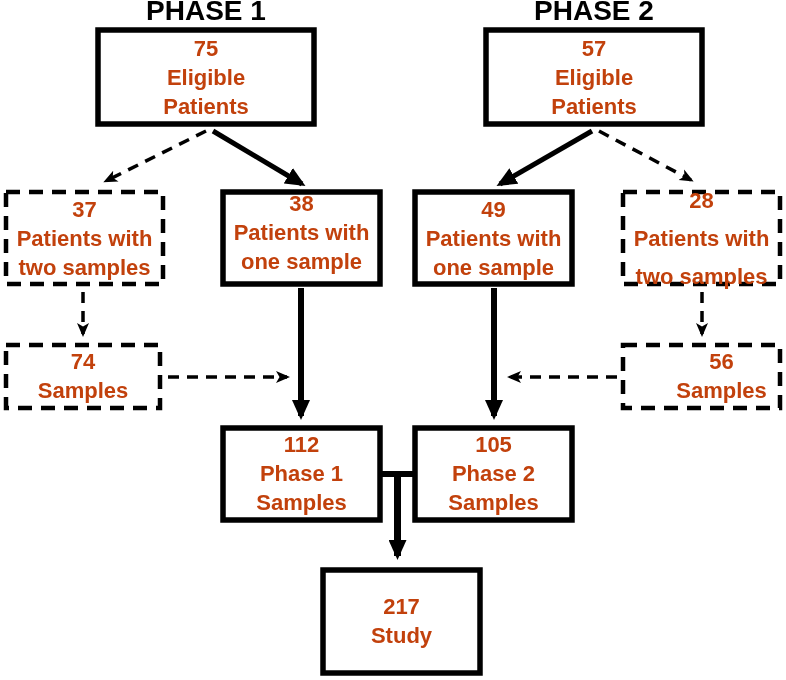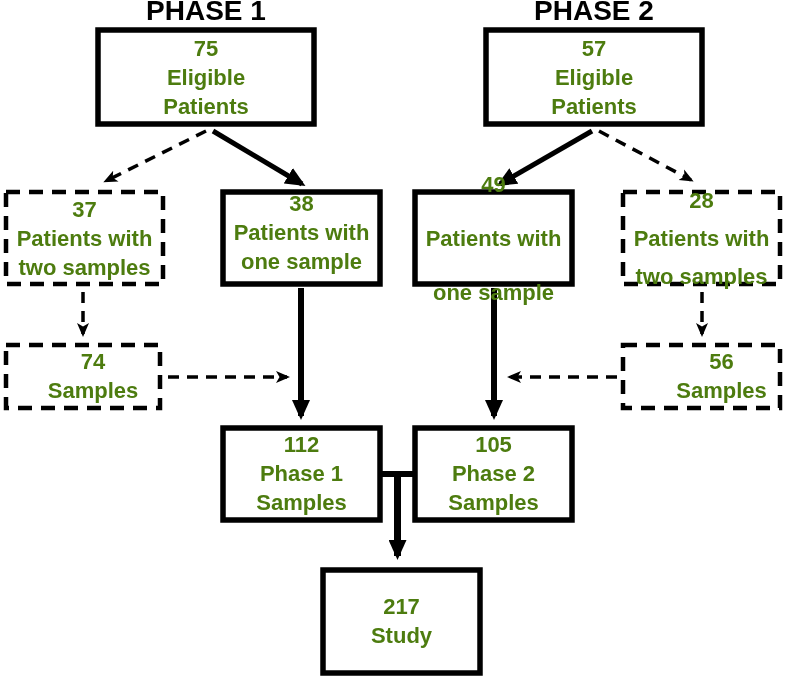--- a/index.html
+++ b/index.html
@@ -35,21 +35,21 @@
   .bt {
     position: absolute;
     display: flex;
     flex-direction: column;
     align-items: center;
     justify-content: center;
     text-align: center;
     font-size: 22px;
     font-weight: bold;
     line-height: 29px;
-    color: #4d7c0f;
+    color: #c2410c;
     white-space: nowrap;
   }
   .boxrect {
     fill: none;
     stroke: #000000;
   }
   .solidbox { stroke-width: 5.5; }
   .dashbox  { stroke-width: 4.5; stroke-dasharray: 14 9; }
   .arrow-solid { stroke: #000000; fill: none; }
   .arrow-dash  { stroke: #000000; fill: none; stroke-width: 3.5; stroke-dasharray: 11 8; }
@@ -119,33 +119,33 @@
     <div>Patients with</div>
     <div>two samples</div>
   </div>
 
   <div class="bt" style="left:220px;top:190px;width:163px;height:85px;">
     <div>38</div>
     <div>Patients with</div>
     <div>one sample</div>
   </div>
 
-  <div class="bt" style="left:412px;top:190px;width:163px;height:96px;gap:25px;">
+  <div class="bt" style="left:412px;top:190px;width:163px;height:96px;">
     <div>49</div>
     <div>Patients with</div>
     <div>one sample</div>
   </div>
 
   <div class="bt" style="left:620px;top:190px;width:163px;height:96px;gap:9px;">
     <div>28</div>
     <div>Patients with</div>
     <div>two samples</div>
   </div>
 
-  <div class="bt" style="left:13px;top:342px;width:160px;height:68px;">
+  <div class="bt" style="left:3px;top:342px;width:160px;height:68px;">
     <div>74</div>
     <div>Samples</div>
   </div>
 
   <div class="bt" style="left:640px;top:342px;width:163px;height:68px;">
     <div>56</div>
     <div>Samples</div>
   </div>
 
   <div class="bt" style="left:220px;top:425px;width:163px;height:97px;">

